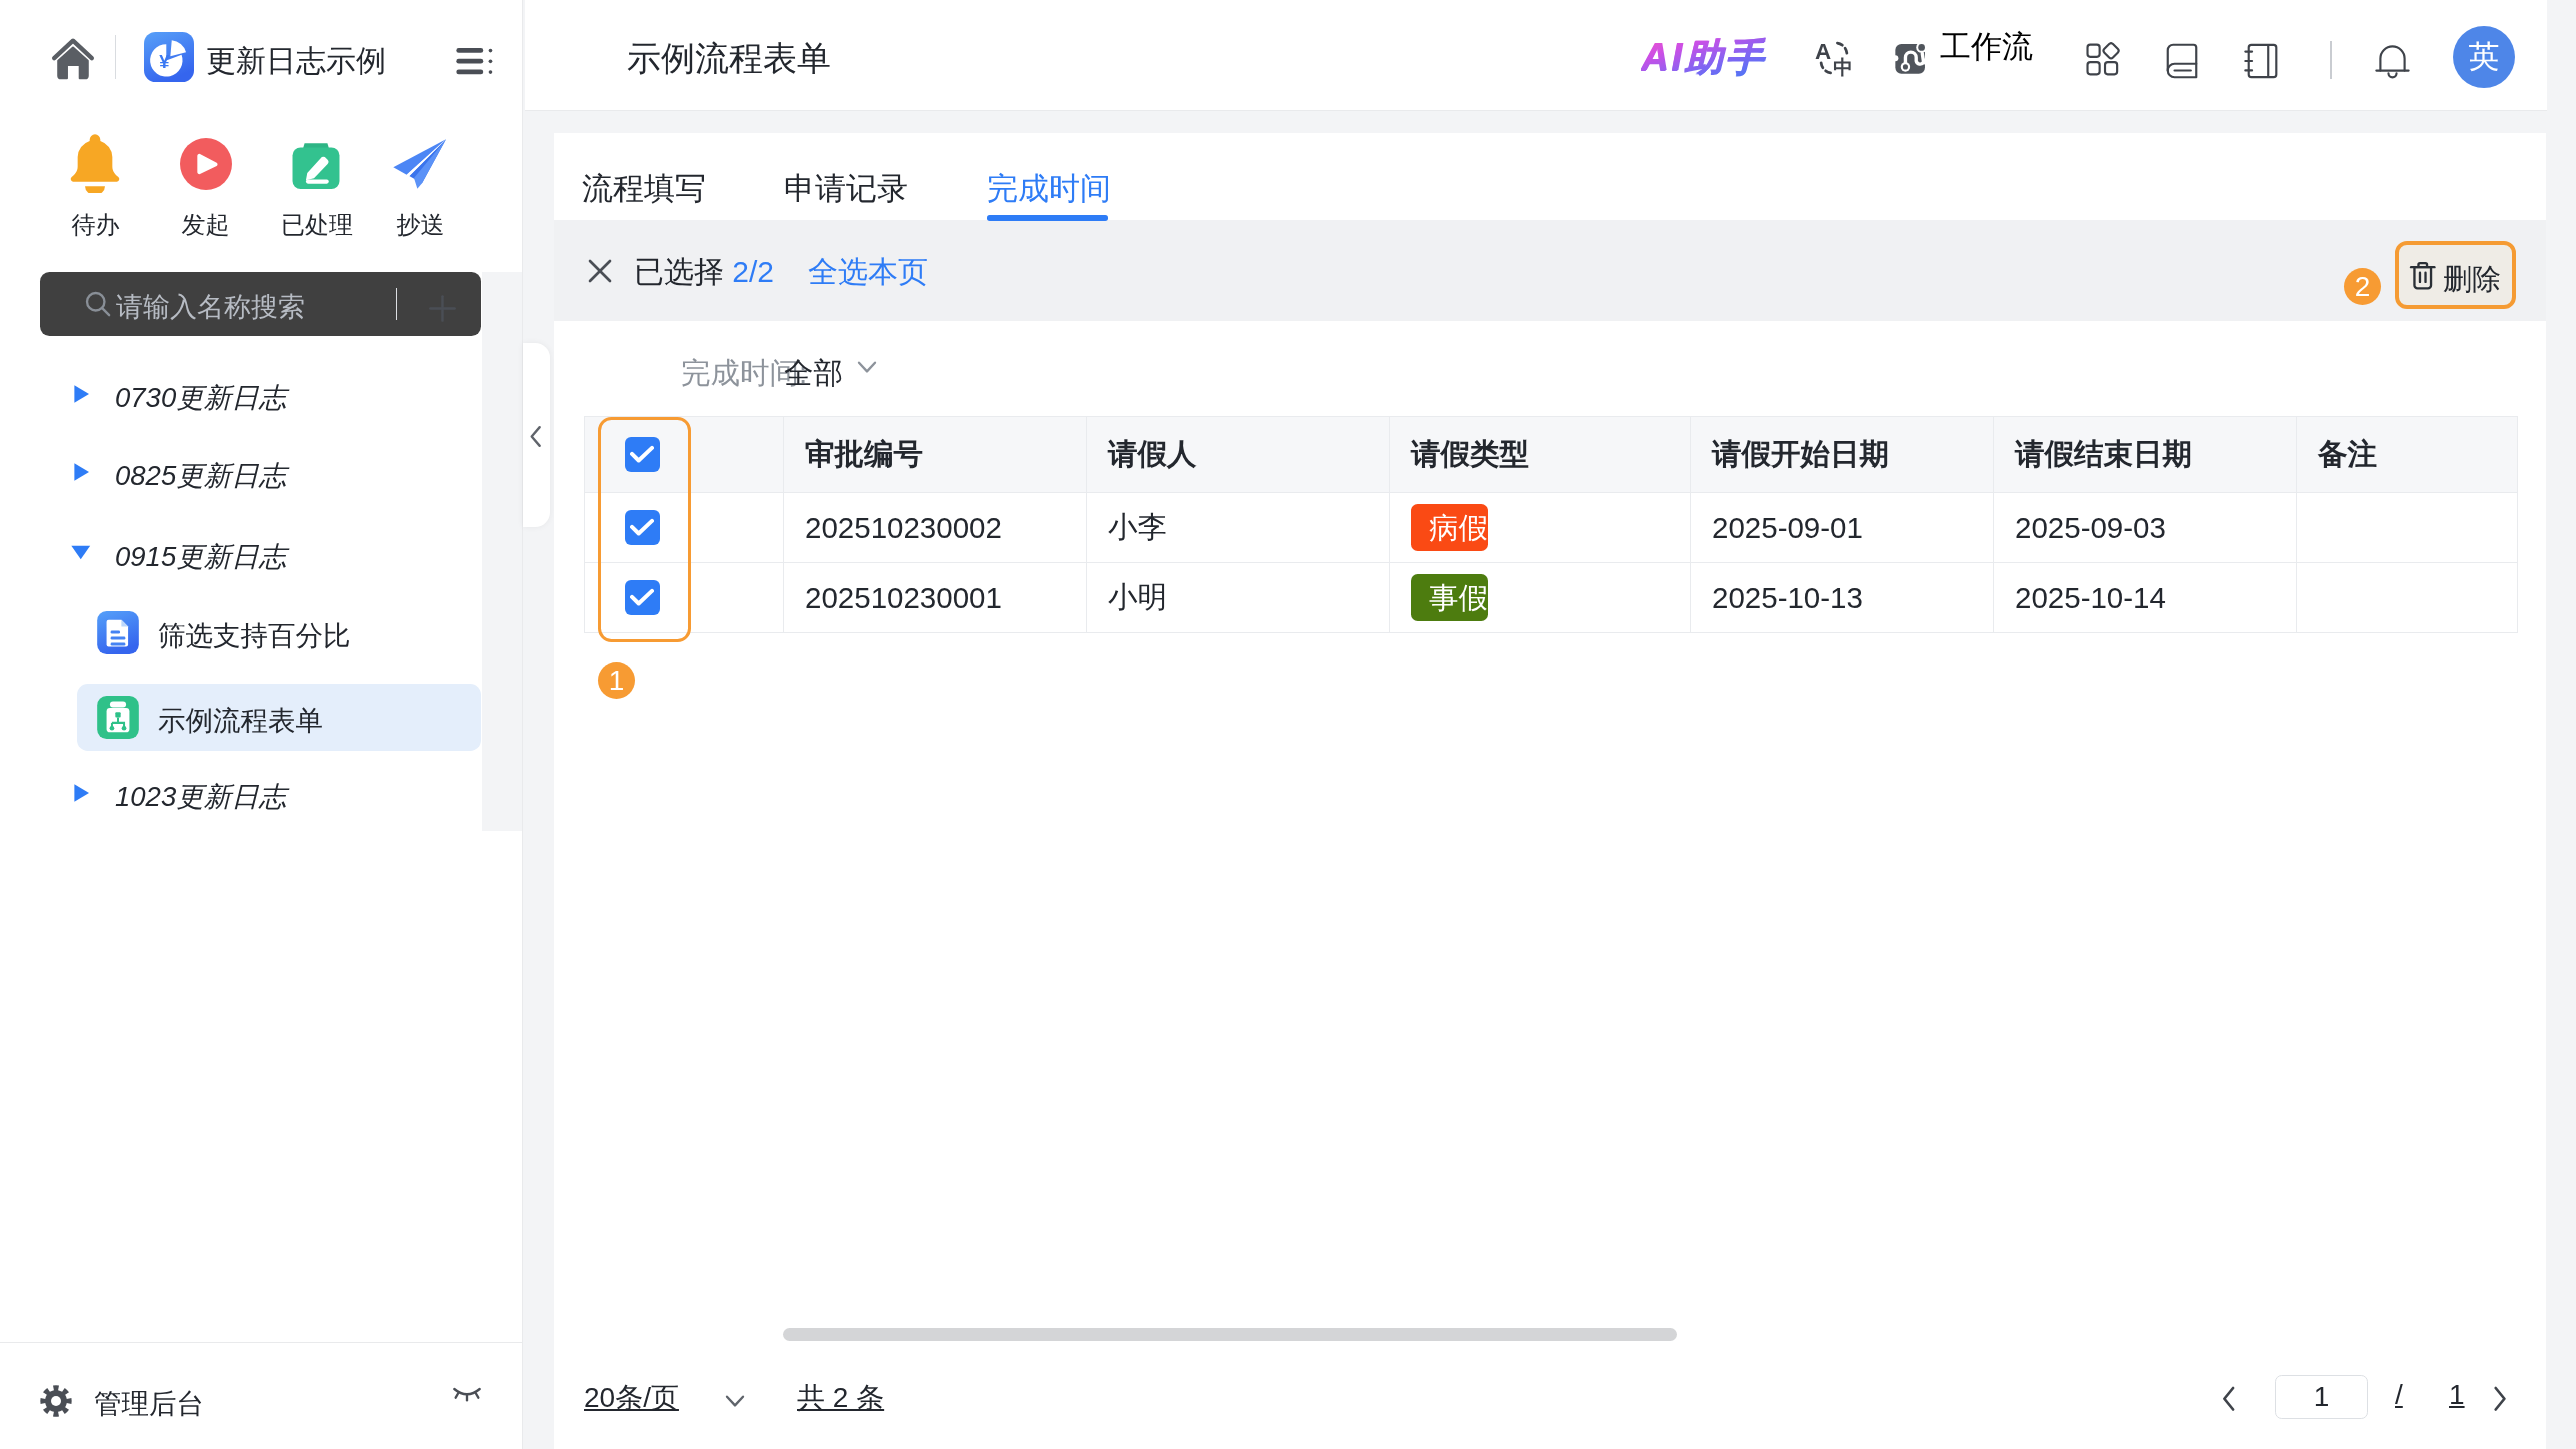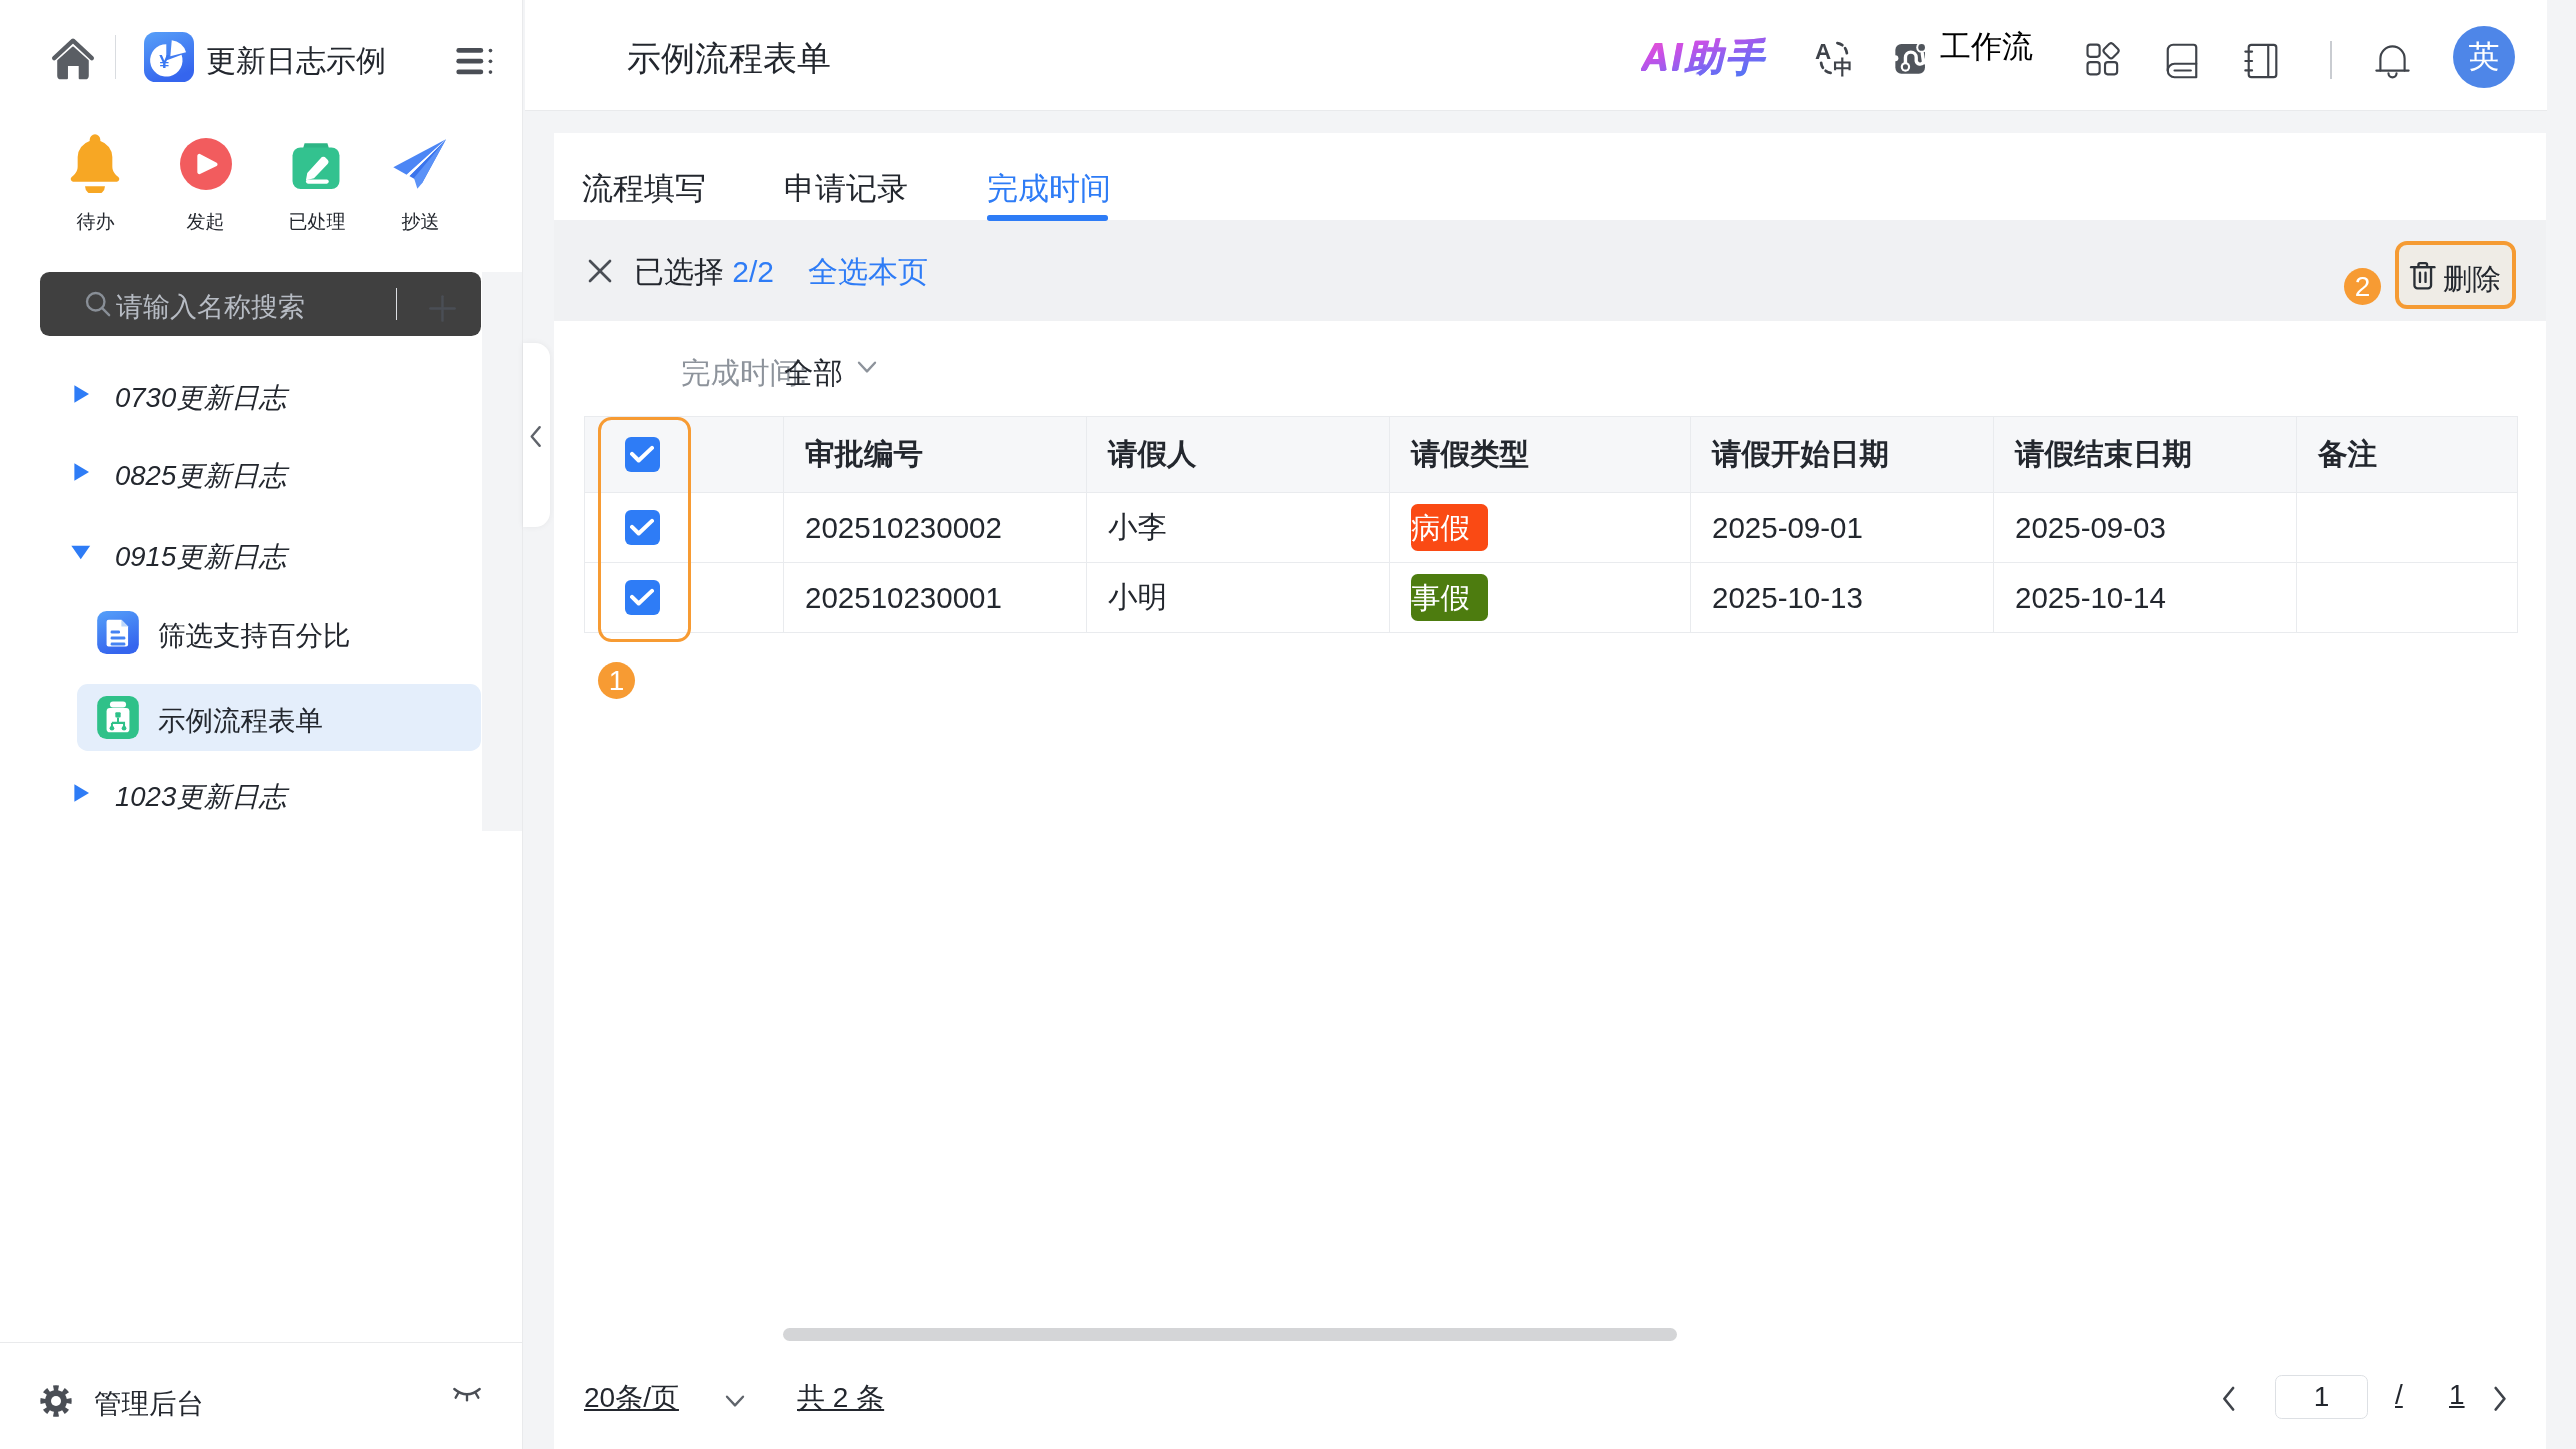--- a/index.html
+++ b/index.html
@@ -3,21 +3,21 @@
 <meta charset="UTF-8">
 <title>示例流程表单</title>
 <style>
 * { margin:0; padding:0; box-sizing:border-box; }
 html,body { width:2576px; height:1449px; overflow:hidden; }
 body { font-family:"Liberation Sans", sans-serif; background:#f3f4f6; position:relative; color:#22262d; }
 .abs { position:absolute; }
 
 #sidebar { position:absolute; left:0; top:0; width:523px; height:1449px; background:#fff; border-right:1.3px solid #e9eaec; }
 .sbtitle { position:absolute; left:206px; top:41px; font-size:30px; font-weight:500; color:#23272e; }
-.navlabel { position:absolute; width:121px; text-align:center; top:209px; font-size:19px; color:#23272e; }
+.navlabel { position:absolute; width:121px; text-align:center; top:209px; font-size:24px; color:#23272e; }
 
 #search { position:absolute; left:40px; top:272px; width:441px; height:64px; background:#404040; border-radius:9.4px; }
 #search .ph { position:absolute; left:76px; top:17.4px; font-size:27px; color:#b7bcc4; }
 #search .sep { position:absolute; left:356px; top:16px; width:1.3px; height:32px; background:#dcdfe3; }
 
 .trow { position:absolute; left:0; width:523px; height:67px; }
 .tri { position:absolute; left:73px; top:24px; }
 .trowtext { position:absolute; left:115px; top:19.5px; font-size:27.5px; color:#23272e;font-style:italic; }
 .child-ico { position:absolute; left:97px; top:12.7px; }
 .childtext { position:absolute; left:158px; top:19.5px; font-size:27.5px; color:#23272e; }
@@ -43,21 +43,21 @@
 #filter { position:absolute; left:681px; top:354px; font-size:29.5px; color:#8d939b; }
 
 table { border-collapse:collapse; table-layout:fixed; }
 #tbl { position:absolute; left:584px; top:416px; width:1932px; }
 #tbl th, #tbl td { border:1.3px solid #e9ebee; font-size:29.5px; text-align:left; padding:0 0 0 21px; }
 #tbl th { background:#f6f7f9; font-weight:700; color:#23272e; height:76px; }
 #tbl td { height:70px; color:#23272e; }
 #tbl td.cb, #tbl th.cb { padding:0; }
 .cbx { display:block; margin-left:40px; width:35px; height:35px; border-radius:6px; background:#2e7cf6; position:relative; }
 .cbx svg { position:absolute; left:5.4px; top:8px; }
-.tag { display:inline-block; width:77px; height:47px; border-radius:6.7px; color:#fff; font-size:29.5px; text-align:left; line-height:47px; }
+.tag { display:inline-block; width:77px; height:47px; border-radius:6.7px; color:#fff; font-size:29.5px; text-align:right; line-height:47px; }
 #outline1 { position:absolute; left:598px; top:417px; width:93px; height:225px; border:3.4px solid #f79b33; border-radius:13.4px; }
 
 #hscroll { position:absolute; left:783px; top:1328px; width:894px; height:13.4px; border-radius:6.7px; background:#d4d5d7; }
 .ftext { position:absolute; top:1379px; font-size:28px; color:#23272e;text-decoration:underline; }
 #pagebox { position:absolute; left:2275px; top:1375px; width:93px; height:44px; border:1.3px solid #dde0e4; border-radius:6.7px; background:#fff; text-align:center; line-height:42px; font-size:28px; color:#23272e; }
 </style>
 </head>
 <body>
 
 <div id="sidebar">

